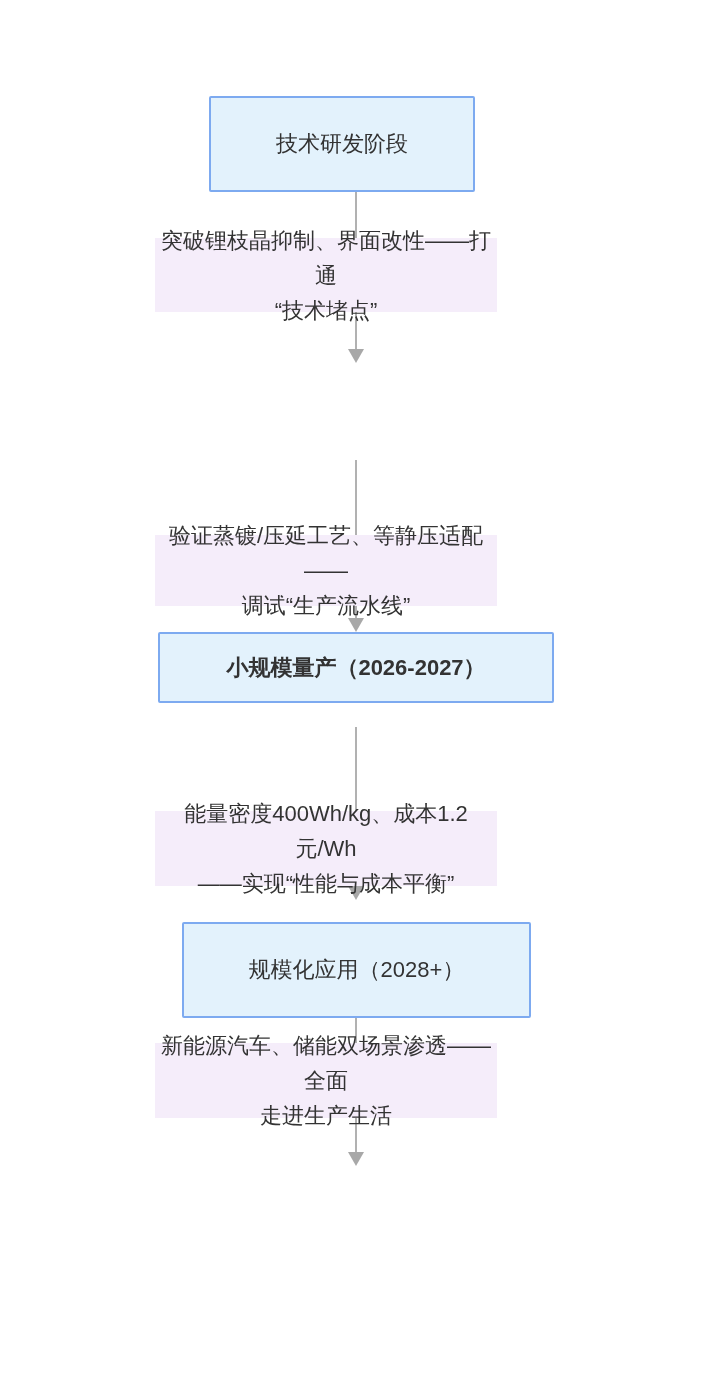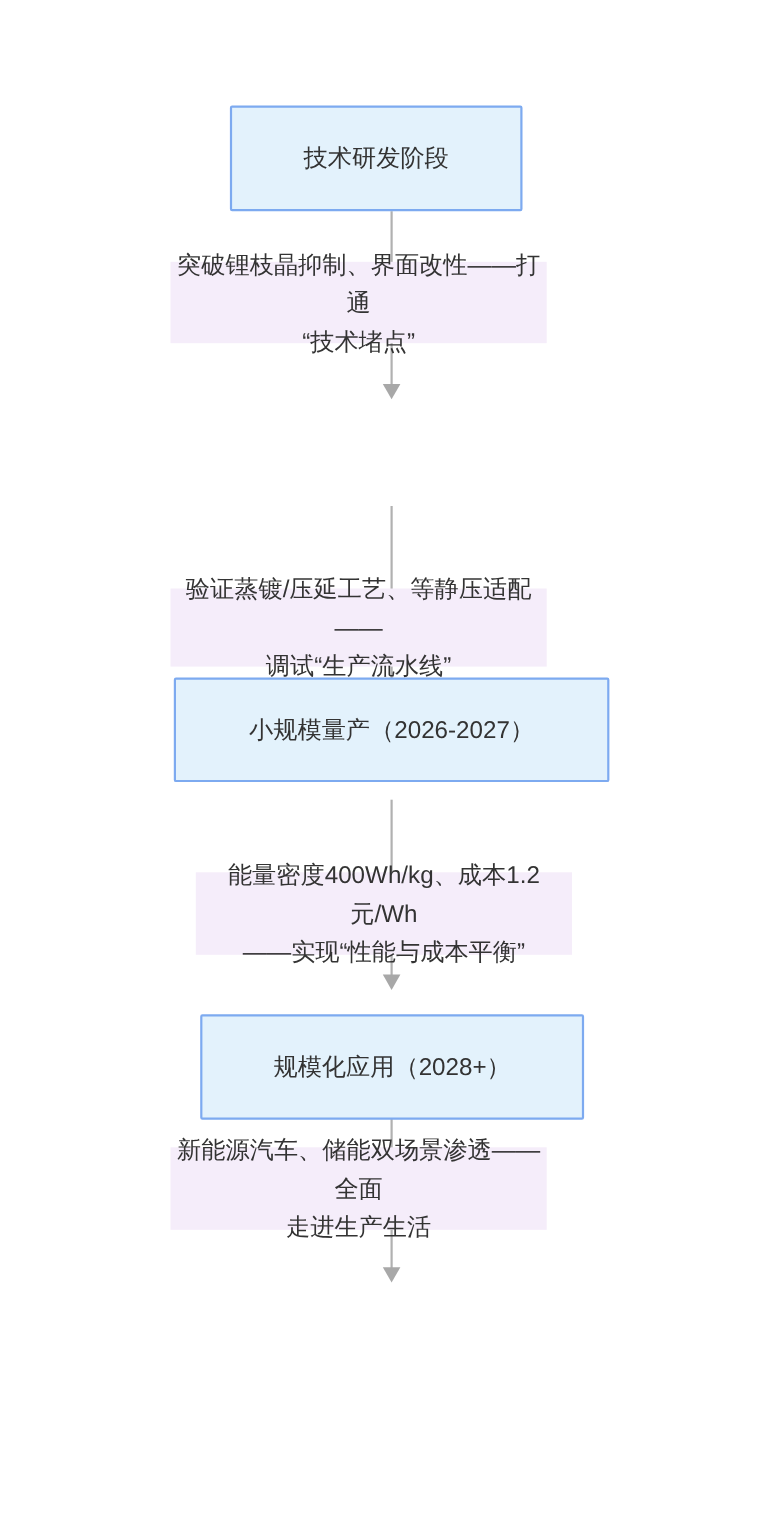--- a/index.html
+++ b/index.html
@@ -27,21 +27,21 @@
     justify-content: center;
     text-align: center;
     color: var(--text, #333333);
     font-size: 22px;
     line-height: 36px;
     white-space: pre-line;
     z-index: 2;
   }
   .n1 { left: 209px; top: 96px;  width: 266px; height: 96px; }
   .n2 { left: 236px; top: 363px; width: 242px; height: 97px; }
-  .n3 { left: 158px; top: 616px; width: 396px; height: 95px; }
+  .n3 { left: 158px; top: 632px; width: 396px; height: 71px; font-weight: bold; }
   .n4 { left: 182px; top: 900px; width: 349px; height: 96px; margin-top: 22px; }
   .n5 { left: 96px;  top: 1166px; width: 520px; height: 133px; }
   
   .edge-label {
     position: absolute;
     left: 155px;
     width: 342px;
     box-sizing: border-box;
     background: var(--edge-label-fill, #f5edfa);
     display: flex;
@@ -49,21 +49,21 @@
     justify-content: center;
     text-align: center;
     color: var(--text, #333333);
     font-size: 22px;
     line-height: 35px;
     white-space: pre-line;
     z-index: 2;
   }
   .l1 { top: 238px;  height: 74px; }
   .l2 { top: 509px;  height: 71px; margin-top: 26px; }
-  .l3 { top: 793px;  height: 75px; margin-left: 23px; }
+  .l3 { top: 811px;  height: 75px; }
   .l4 { top: 1043px; height: 75px; }
   
   .arrow-line {
     position: absolute;
     left: 355px;
     width: 2px;
     background: var(--arrow-line, #b1b1b1);
     z-index: 1;
   }
   .a1 { top: 192px; height: 158px; }

